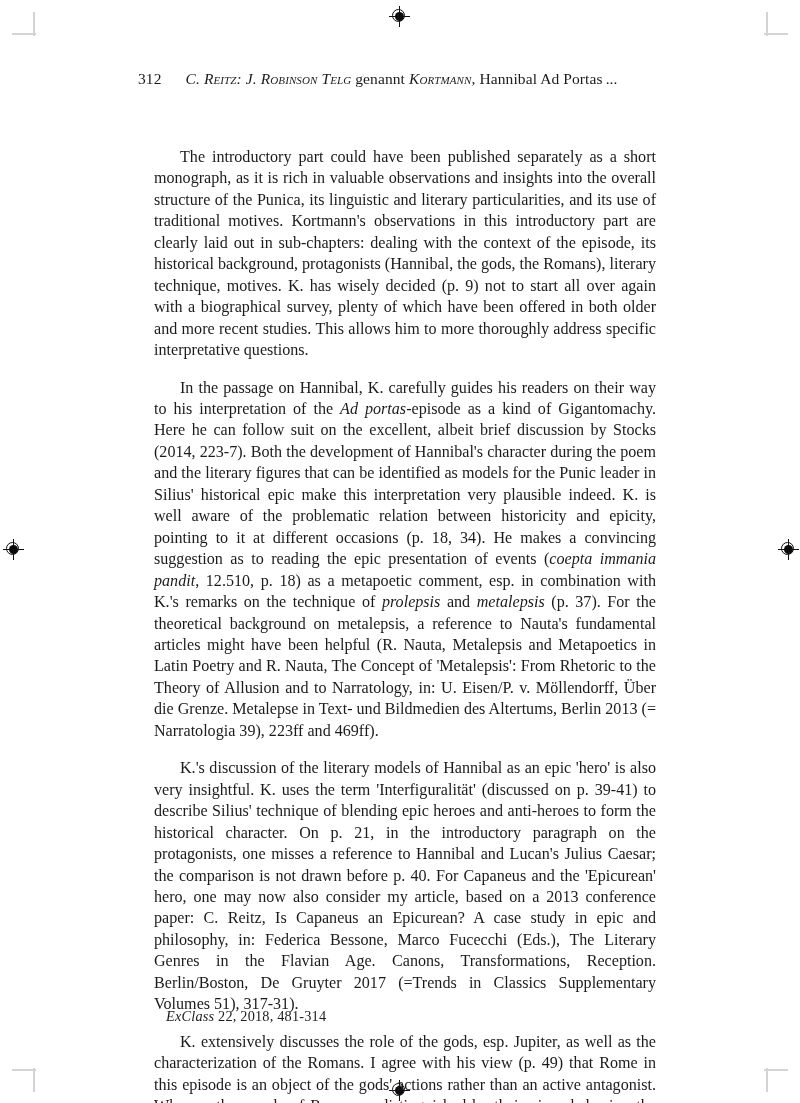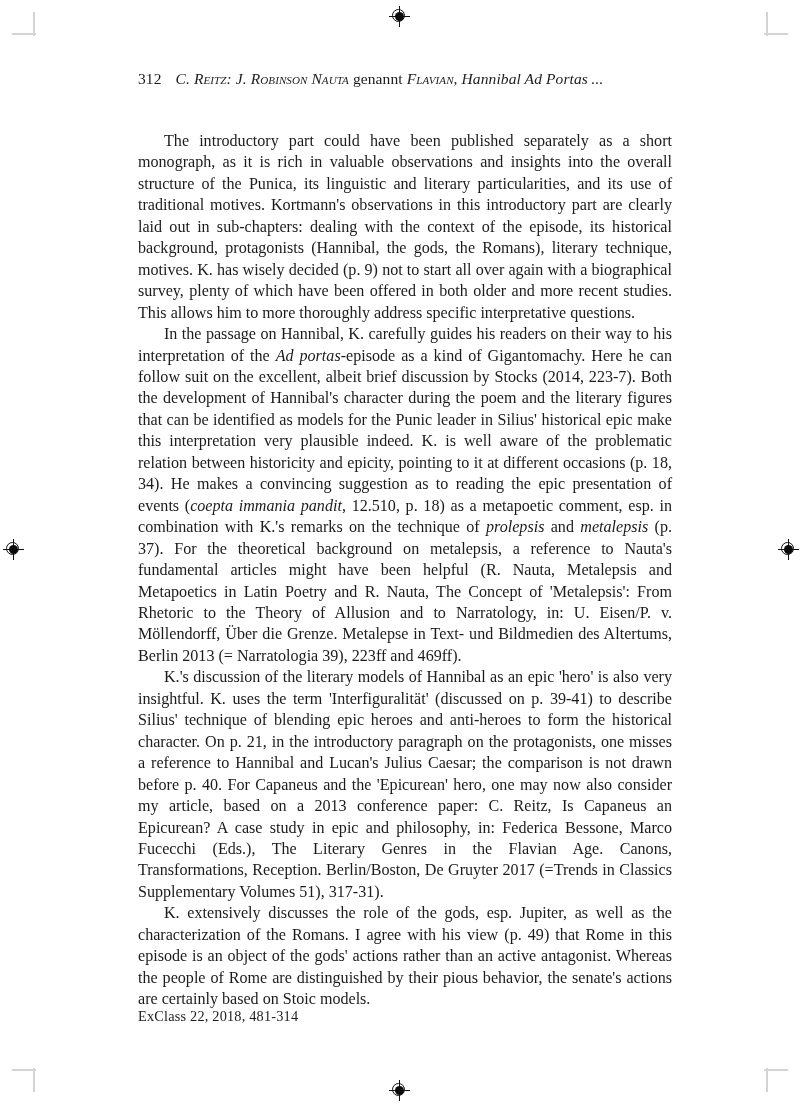--- a/index.html
+++ b/index.html
@@ -78,65 +78,66 @@
   .running-head {
     position: absolute;
     left: 138px;
     top: 70px;
     width: 534px;
     font-size: 15.5px;
     letter-spacing: 0.1px;
     white-space: nowrap;
   }
   .running-head .folio {
-    margin-right: 14px;
+    margin-right: 24px;
   }
   .smallcaps {
     font-variant: small-caps;
     font-style: italic;
   }
   .rh-italic {
-    font-style: italic;
     margin-top: 28px;
   }
 
   
   .textblock {
     position: absolute;
     left: 138px;
     top: 130px;
     width: 534px;
     font-size: 16.1px;
     line-height: 21.45px;
     text-align: justify;
     text-justify: inter-word;
     hyphens: none;
   }
 
   .textblock p {
-    margin: 0;
+    margin: 16px;
     text-indent: 26px;
   }
 
   .textblock p.first {
     text-indent: 26px;
   }
 
   em {
   }
 
   
   .footer {
     position: absolute;
     left: 138px;
     top: 1008px;
     font-size: 14.3px;
     letter-spacing: 0.2px;
   }
   .footer .journal {
+    font-style: italic;
+    margin-left: 28px;
   }
 </style>
 </head>
 <body>
 
 <div class="page">
 
   <div class="reg-mark reg-top">
     <div class="h-line"></div>
     <div class="v-line"></div>
@@ -166,21 +167,21 @@
   <div class="crop crop-h crop-tl-h"></div>
   <div class="crop crop-v crop-tr-v"></div>
   <div class="crop crop-h crop-tr-h"></div>
   <div class="crop crop-v crop-bl-v"></div>
   <div class="crop crop-h crop-bl-h"></div>
   <div class="crop crop-v crop-br-v"></div>
   <div class="crop crop-h crop-br-h"></div>
 
   <div class="running-head">
     <span class="folio">312</span><span class="smallcaps">C. Reitz:</span>
-    <span class="smallcaps">J. Robinson Nauta</span><span style="margin:4px 4px;">genannt</span><span class="smallcaps">Flavian,</span>
+    <span class="smallcaps">J. Robinson Telg</span><span style="margin:4px 4px;">genannt</span><span class="smallcaps">Kortmann,</span>
     <span class="rh-italic">Hannibal Ad Portas</span><span style="margin-left:3px;">...</span>
   </div>
 
   <div class="textblock" id="body-text">
       <p class="first"><span>The introductory part could have been published separately as a short monograph, as it is rich in valuable observations and insights into the overall structure of the Punica, its linguistic and literary particularities, and its use of traditional motives. Kortmann's observations in this introductory part are clearly laid out in sub-chapters: dealing with the context of the episode, its historical background, protagonists (Hannibal, the gods, the Romans), literary technique, motives. K. has wisely decided (p. 9) not to start all over again with a biographical survey, plenty of which have been offered in both older and more recent studies. This allows him to more thoroughly address specific interpretative questions.</span></p>
       <p><span>In the passage on Hannibal, K. carefully guides his readers on their way to his interpretation of the </span><em>Ad portas</em><span>-episode as a kind of Gigantomachy. Here he can follow suit on the excellent, albeit brief discussion by Stocks (2014, 223-7). Both the development of Hannibal's character during the poem and the literary figures that can be identified as models for the Punic leader in Silius' historical epic make this interpretation very plausible indeed. K. is well aware of the problematic relation between historicity and epicity, pointing to it at different occasions (p. 18, 34). He makes a convincing suggestion as to reading the epic presentation of events (</span><em>coepta immania pandit</em><span>, 12.510, p. 18) as a metapoetic comment, esp. in combination with K.'s remarks on the technique of </span><em>prolepsis</em><span> and </span><em>metalepsis</em><span> (p. 37). For the theoretical background on metalepsis, a reference to Nauta's fundamental articles might have been helpful (R. Nauta, Metalepsis and Metapoetics in Latin Poetry and R. Nauta, The Concept of 'Metalepsis': From Rhetoric to the Theory of Allusion and to Narratology, in: U. Eisen/P. v. Möllendorff, Über die Grenze. Metalepse in Text- und Bildmedien des Altertums, Berlin 2013 (= Narratologia 39), 223ff and 469ff).</span></p>
       <p><span>K.'s discussion of the literary models of Hannibal as an epic 'hero' is also very insightful. K. uses the term 'Interfiguralität' (discussed on p. 39-41) to describe Silius' technique of blending epic heroes and anti-heroes to form the historical character. On p. 21, in the introductory paragraph on the protagonists, one misses a reference to Hannibal and Lucan's Julius Caesar; the comparison is not drawn before p. 40. For Capaneus and the 'Epicurean' hero, one may now also consider my article, based on a 2013 conference paper: C. Reitz, Is Capaneus an Epicurean? A case study in epic and philosophy, in: Federica Bessone, Marco Fucecchi (Eds.), The Literary Genres in the Flavian Age. Canons, Transformations, Reception. Berlin/Boston, De Gruyter 2017 (=Trends in Classics Supplementary Volumes 51), 317-31).</span></p>
       <p><span>K. extensively discusses the role of the gods, esp. Jupiter, as well as the characterization of the Romans. I agree with his view (p. 49) that Rome in this episode is an object of the gods' actions rather than an active antagonist. Whereas the people of Rome are distinguished by their pious behavior, the senate's actions are certainly based on Stoic models.</span></p>
     </div>
 

